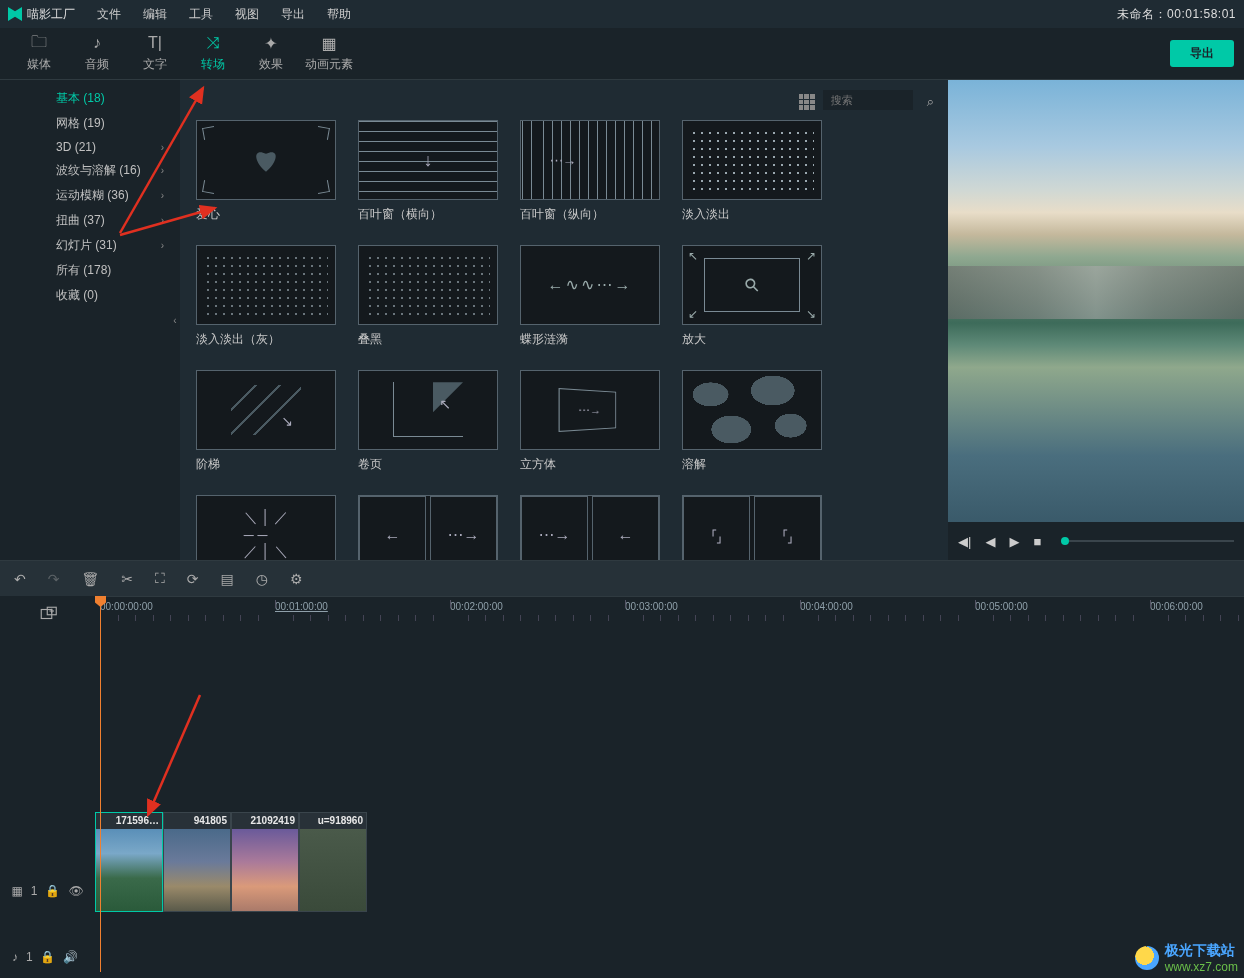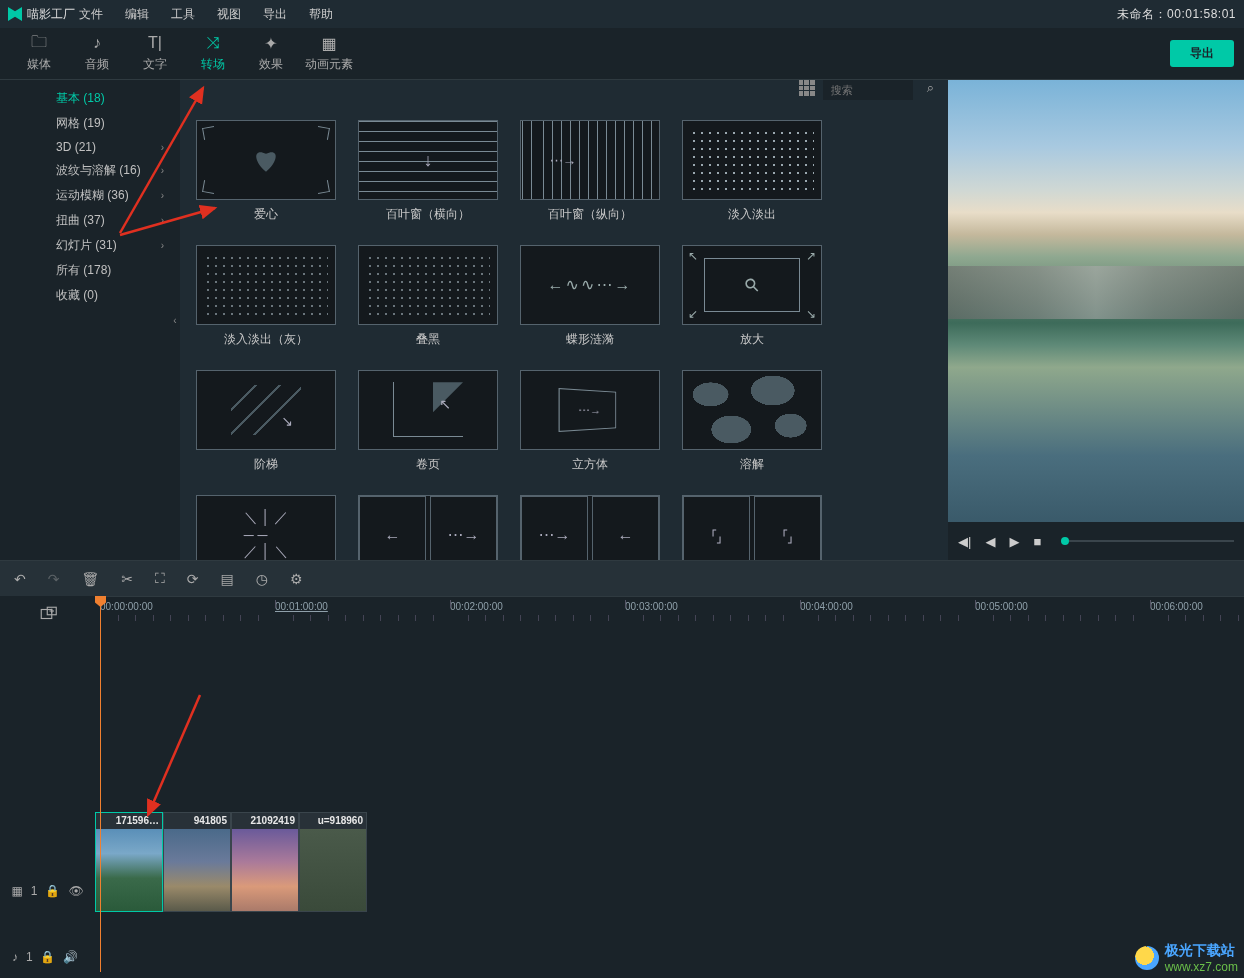--- a/index.html
+++ b/index.html
@@ -1,20 +1,20 @@
 <!DOCTYPE html>
 <html><head>
 <meta charset="utf-8">
 <style>
 * { margin: 0; padding: 0; box-sizing: border-box; font-family: "Microsoft YaHei", Arial, sans-serif; }
 body { background: #1a2329; color: #ccc; width: 1244px; height: 978px; overflow: hidden; position: relative; }
 
 
 .top-bar { height: 28px; background: #1f2b33; display: flex; align-items: center; padding: 0 8px; font-size: 12px; }
-.logo { display: flex; align-items: center; gap: 5px; margin-right: 4px; color: #ddd; }
+.logo { display: flex; align-items: center; gap: 5px; margin-right: 22px; color: #ddd; }
 .logo-icon { width: 14px; height: 14px; background: #00c9a7; clip-path: polygon(0 0, 50% 30%, 100% 0, 100% 100%, 50% 70%, 0 100%); }
 .menu-items { display: flex; gap: 22px; }
 .menu-item { cursor: pointer; }
 .project-title { margin-left: auto; color: #ddd; font-size: 12px; letter-spacing: 0.5px; }
 
 
 .toolbar { height: 52px; background: #1a2329; display: flex; align-items: center; padding: 0 10px; border-bottom: 1px solid #2f3a40; position: relative; }
 .toolbar-tabs { display: flex; gap: 0; }
 .tab { width: 58px; display: flex; flex-direction: column; align-items: center; gap: 4px; cursor: pointer; padding: 4px 0; color: #aaa; font-size: 12px; }
 .tab.active { color: #00c9a7; }
@@ -22,32 +22,32 @@
 .export-btn { margin-left: auto; background: #00c9a7; color: #1a2329; padding: 5px 20px; border-radius: 3px; font-size: 12px; cursor: pointer; border:none; font-weight: bold;}
 
 
 .main-area { display: flex; height: 480px; }
 .sidebar { width: 180px; background: #1a2329; padding: 6px 0; font-size: 12px; }
 .sidebar-item { padding: 4px 16px; cursor: pointer; display: flex; justify-content: space-between; align-items: center; color: #c0c0c0; margin-left: 40px; }
 .sidebar-item.active { color: #00c9a7; }
 .sidebar-item .chev { color: #888; font-size: 10px; }
 
 .browser { flex: 1; background: #1f2b33; display: flex; flex-direction: column; position: relative; }
-.browser-top { height: 32px; display: flex; align-items: flex-start; justify-content: flex-end; padding: 0 8px; gap: 8px; }
+.browser-top { height: 32px; display: flex; align-items: flex-end; justify-content: flex-end; padding: 0 8px; gap: 8px; }
 .grid-icon { width: 16px; height: 16px; display: grid; grid-template-columns: repeat(3,1fr); grid-template-rows: repeat(3,1fr); gap: 1px; cursor:pointer; }
 .grid-icon span { background: #888; }
 .search-box { background: #1a2329; border: none; color: #aaa; padding: 4px 8px; width: 90px; font-size: 11px; }
 .search-icon { color: #aaa; cursor: pointer; font-size: 13px; padding: 0 6px;}
 
 .collapse-handle { position: absolute; left: -10px; top: 50%; transform: translateY(-50%); width: 10px; height: 30px; background: #1a2329; color: #888; display:flex; align-items:center; justify-content:center; font-size:10px; cursor:pointer; }
 
 .thumbs-grid { padding: 10px 16px; display: grid; grid-template-columns: repeat(4, 140px); gap: 22px 22px; overflow-y: auto; align-content: start; }
 .thumbs-grid::-webkit-scrollbar { width: 8px; }
 .thumbs-grid::-webkit-scrollbar-thumb { background: #3a454c; border-radius: 4px; }
-.thumb-item { display: flex; flex-direction: column; gap: 6px; cursor: pointer; align-items: center; }
+.thumb-item { display: flex; flex-direction: column; gap: 6px; cursor: pointer; }
 .thumb-box { width: 140px; height: 80px; background: #14191d; border: 1px solid #55636d; display: flex; align-items: center; justify-content: center; color: #888; font-size: 22px; position: relative; }
 .thumb-label { font-size: 12px; color: #c8c8c8; }
 
 
 .preview-panel { width: 296px; background: #1a2329; display: flex; flex-direction: column; }
 .preview-viewport { flex: 1; background: #000; margin: 0; position: relative; overflow: hidden; }
 .preview-img { width: 100%; height: 100%; background: linear-gradient(to bottom, #7ab3d8 0%, #a8c9e0 15%, #d0d8d4 25%, #e8ddc8 30%, #c4b89c 35%, #8fa890 40%, #5a7d6a 50%, #3d6b5a 55%, #5f8a78 60%, #8fa88c 65%, #4a6e7e 85%, #3a5a6a 100%); position: relative; }
 .preview-img::before { content:''; position:absolute; left:0; right:0; top:42%; height:12%; background: linear-gradient(to right, #6a6a6a 0%, #888 30%, #aaa 50%, #888 70%, #6a6a6a 100%); opacity: 0.6; }
 .preview-controls { height: 38px; display: flex; align-items: center; justify-content: center; gap: 14px; padding: 0 10px; }
 .pc-btn { color: #ccc; cursor: pointer; font-size: 13px; }

